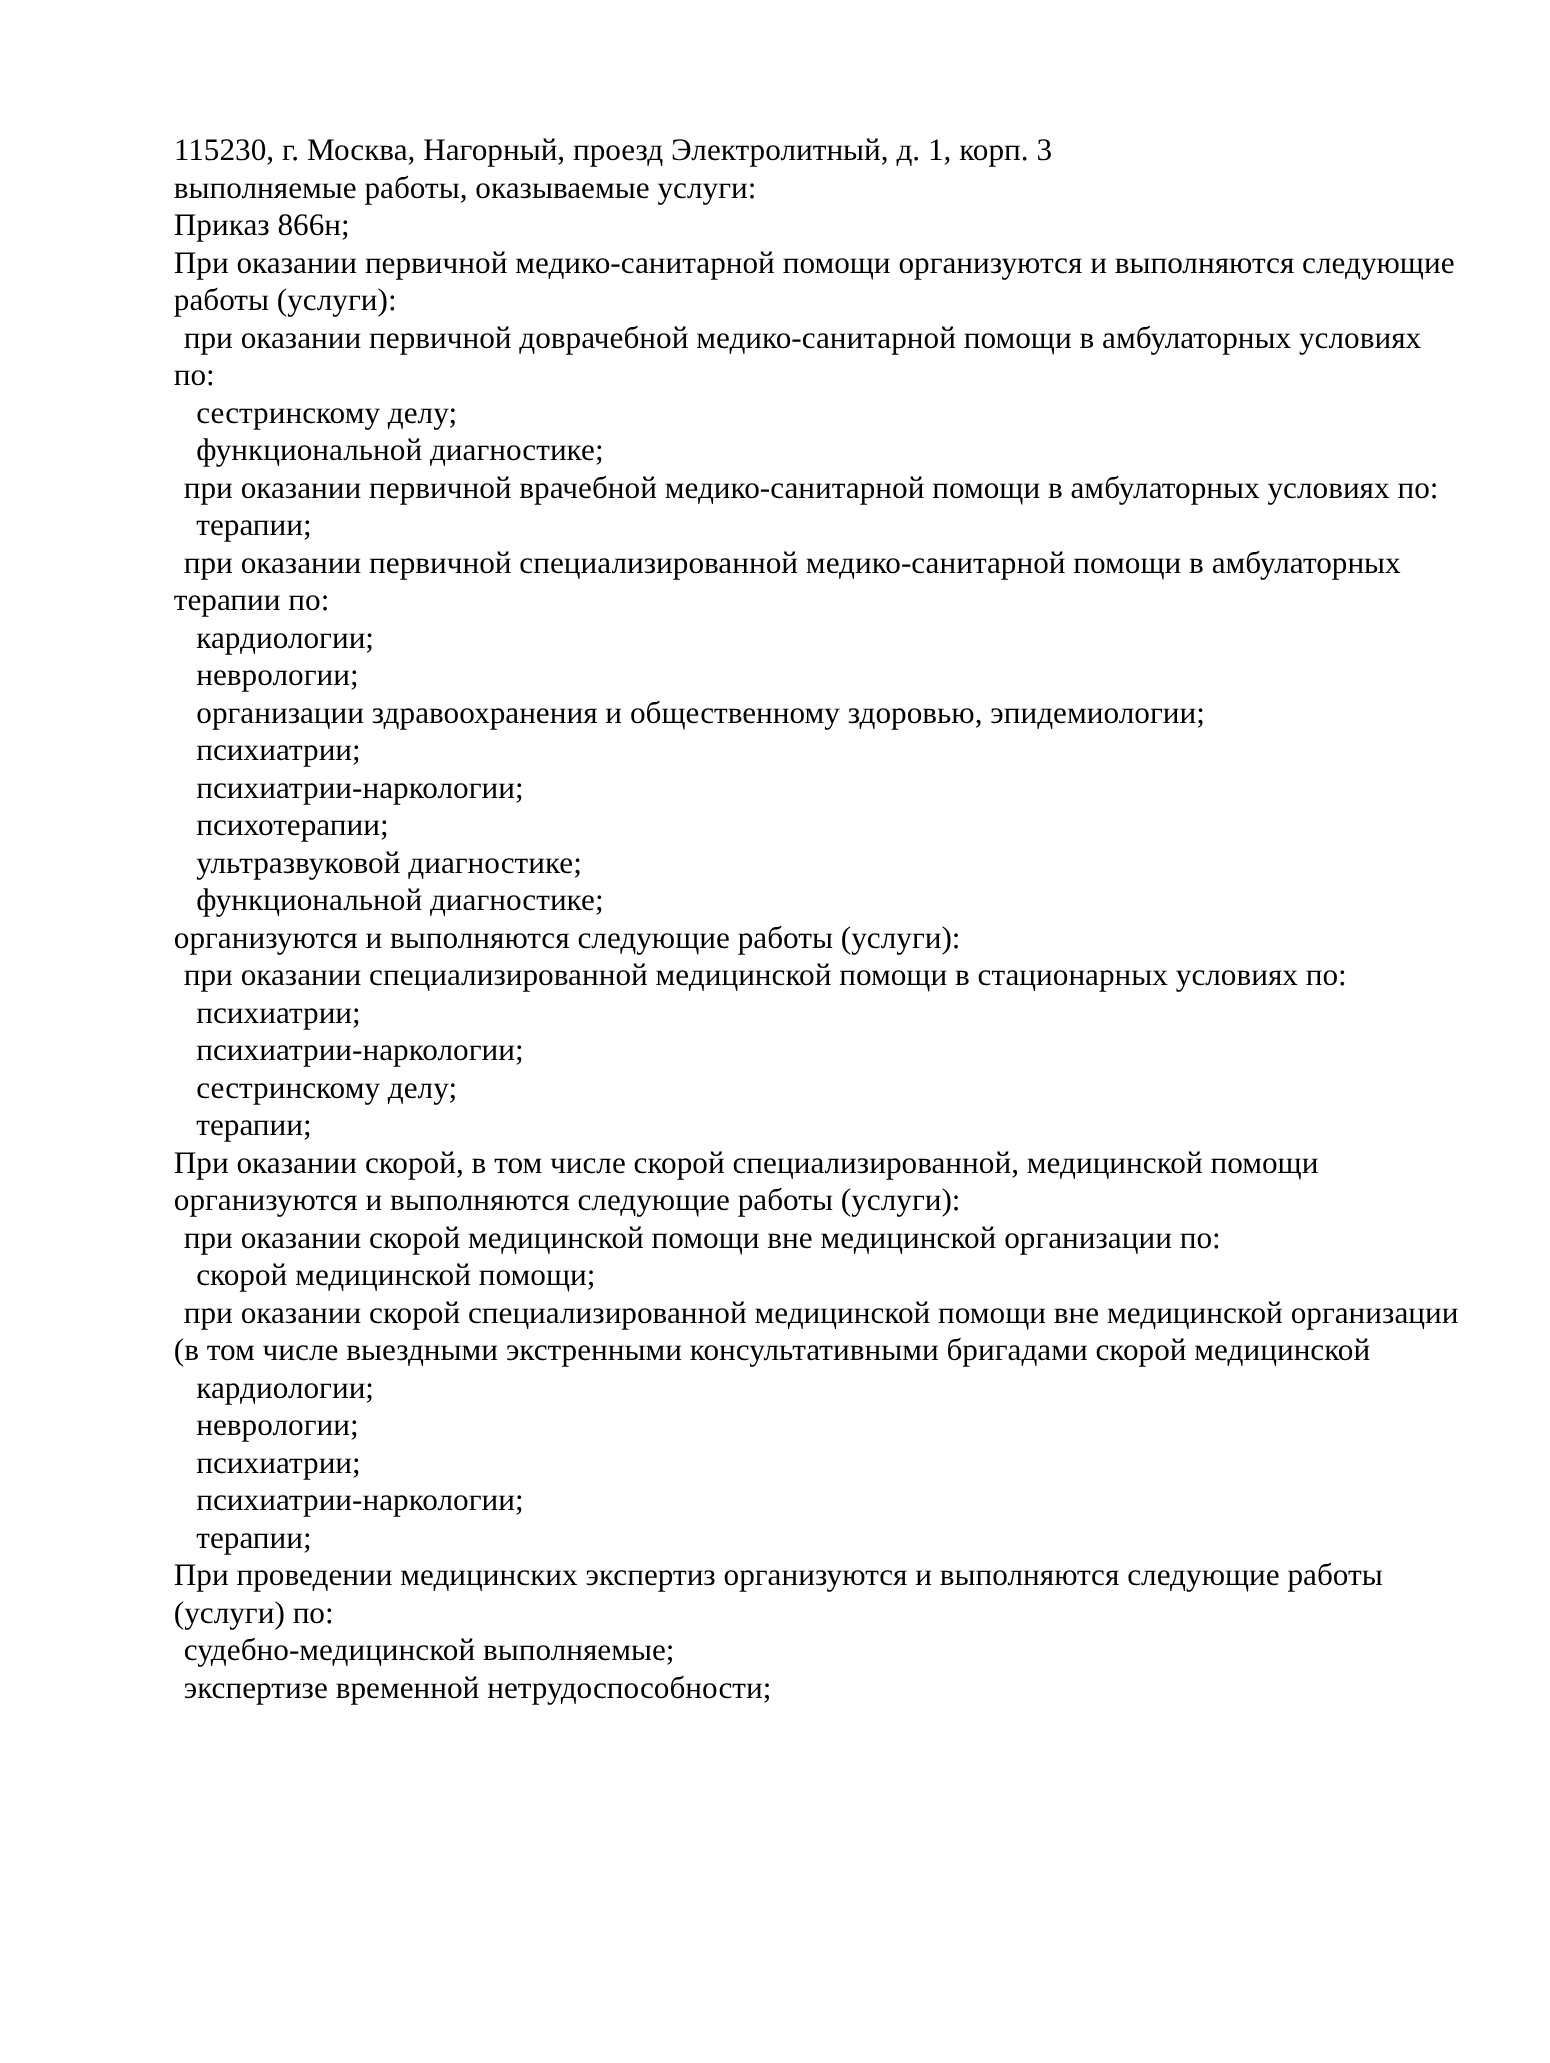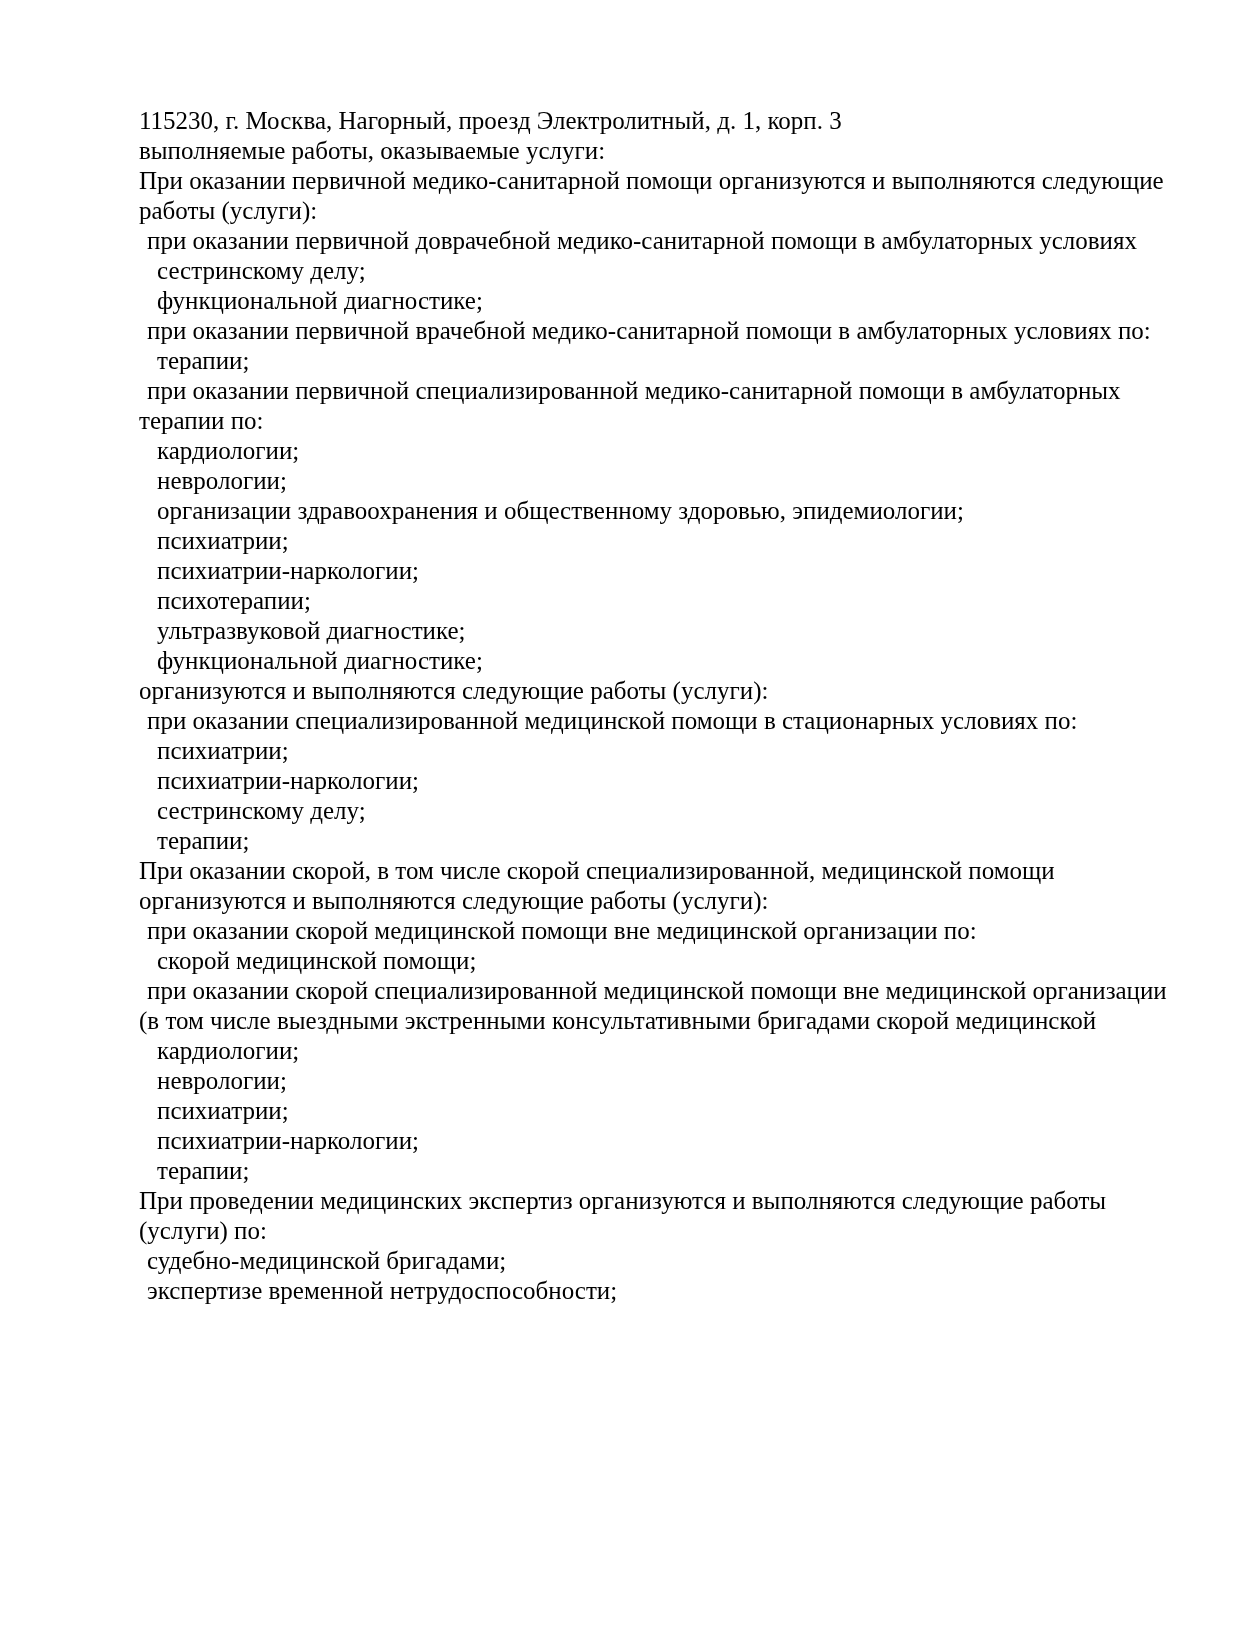--- a/index.html
+++ b/index.html
@@ -39,23 +39,25 @@
   .ind-1 { margin-left: 8px; }
   .ind-2 { margin-left: 18px; }
 </style>
 </head>
 <body>
 
 <div class="page">
   <div class="doc-body">
       <div class="doc-line ind-0">115230, г. Москва, Нагорный, проезд Электролитный, д. 1, корп. 3</div>
       <div class="doc-line ind-0">выполняемые работы, оказываемые услуги:</div>
+      <div class="doc-line ind-0">Приказ 866н;</div>
       <div class="doc-line ind-0">При оказании первичной медико-санитарной помощи организуются и выполняются следующие</div>
       <div class="doc-line ind-0">работы (услуги):</div>
       <div class="doc-line ind-1">при оказании первичной доврачебной медико-санитарной помощи в амбулаторных условиях</div>
+      <div class="doc-line ind-0">по:</div>
       <div class="doc-line ind-2">сестринскому делу;</div>
       <div class="doc-line ind-2">функциональной диагностике;</div>
       <div class="doc-line ind-1">при оказании первичной врачебной медико-санитарной помощи в амбулаторных условиях по:</div>
       <div class="doc-line ind-2">терапии;</div>
       <div class="doc-line ind-1">при оказании первичной специализированной медико-санитарной помощи в амбулаторных</div>
       <div class="doc-line ind-0">терапии по:</div>
       <div class="doc-line ind-2">кардиологии;</div>
       <div class="doc-line ind-2">неврологии;</div>
       <div class="doc-line ind-2">организации здравоохранения и общественному здоровью, эпидемиологии;</div>
       <div class="doc-line ind-2">психиатрии;</div>
@@ -75,16 +77,16 @@
       <div class="doc-line ind-2">скорой медицинской помощи;</div>
       <div class="doc-line ind-1">при оказании скорой специализированной медицинской помощи вне медицинской организации</div>
       <div class="doc-line ind-0">(в том числе выездными экстренными консультативными бригадами скорой медицинской</div>
       <div class="doc-line ind-2">кардиологии;</div>
       <div class="doc-line ind-2">неврологии;</div>
       <div class="doc-line ind-2">психиатрии;</div>
       <div class="doc-line ind-2">психиатрии-наркологии;</div>
       <div class="doc-line ind-2">терапии;</div>
       <div class="doc-line ind-0">При проведении медицинских экспертиз организуются и выполняются следующие работы</div>
       <div class="doc-line ind-0">(услуги) по:</div>
-      <div class="doc-line ind-1">судебно-медицинской бригадами;</div>
+      <div class="doc-line ind-1">судебно-медицинской выполняемые;</div>
       <div class="doc-line ind-1">экспертизе временной нетрудоспособности;</div>
     </div>
 </div>
 
 </body></html>

